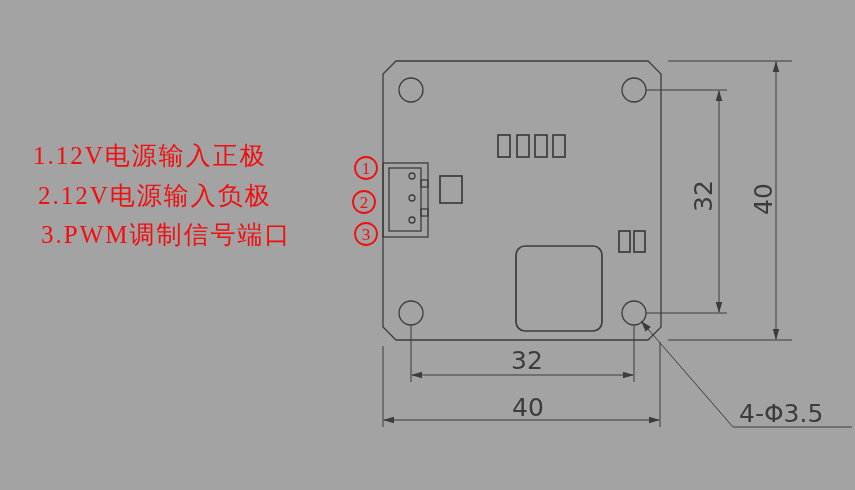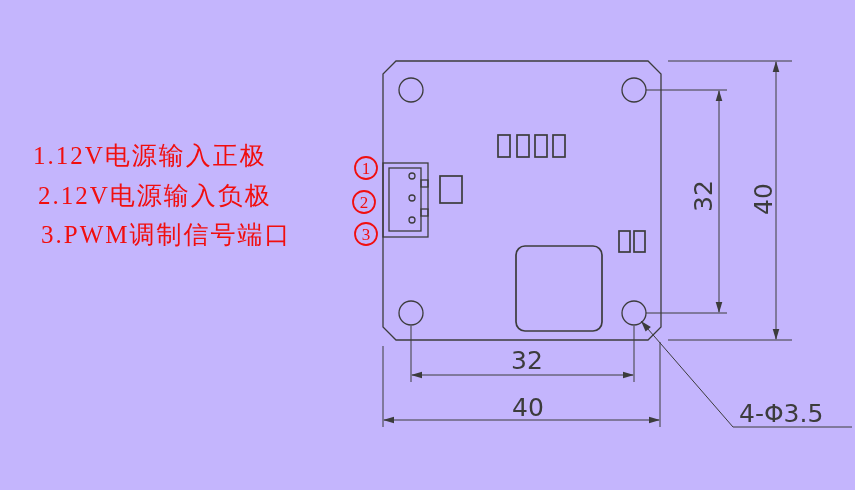--- a/index.html
+++ b/index.html
@@ -1,19 +1,19 @@
 <!DOCTYPE html>
 <html><head>
 <meta charset="utf-8">
 <style>
   html,body{margin:0;padding:0;background:#ffffff;}
   .stage{
     position:relative;
     width:855px;height:490px;
-    background:#c4b5fd;
+    background:#a3a3a3;
     overflow:hidden;
     font-family:"Liberation Sans", sans-serif;
   }
   svg{position:absolute;left:0;top:0;}
   
   .ln{stroke:#3c3c3c;fill:none;stroke-width:1.3;}
   .comp{stroke:#3c3c3c;fill:none;stroke-width:1.7;}
   .dimln{stroke:#3c3c3c;fill:none;stroke-width:1;}
   .arrow{fill:#3c3c3c;stroke:none;}
   .dimtxt{

